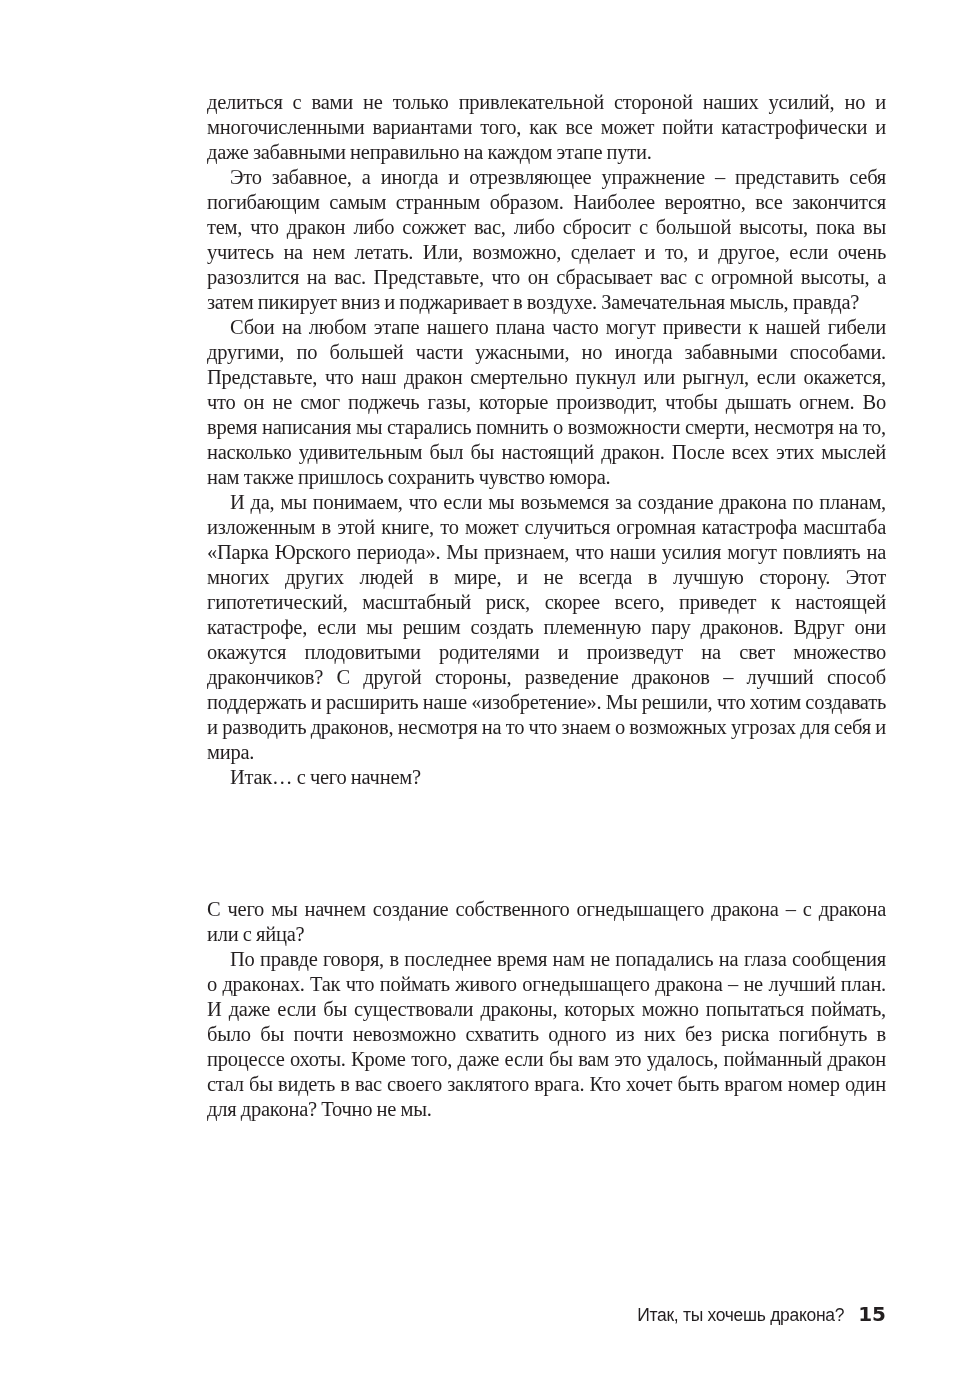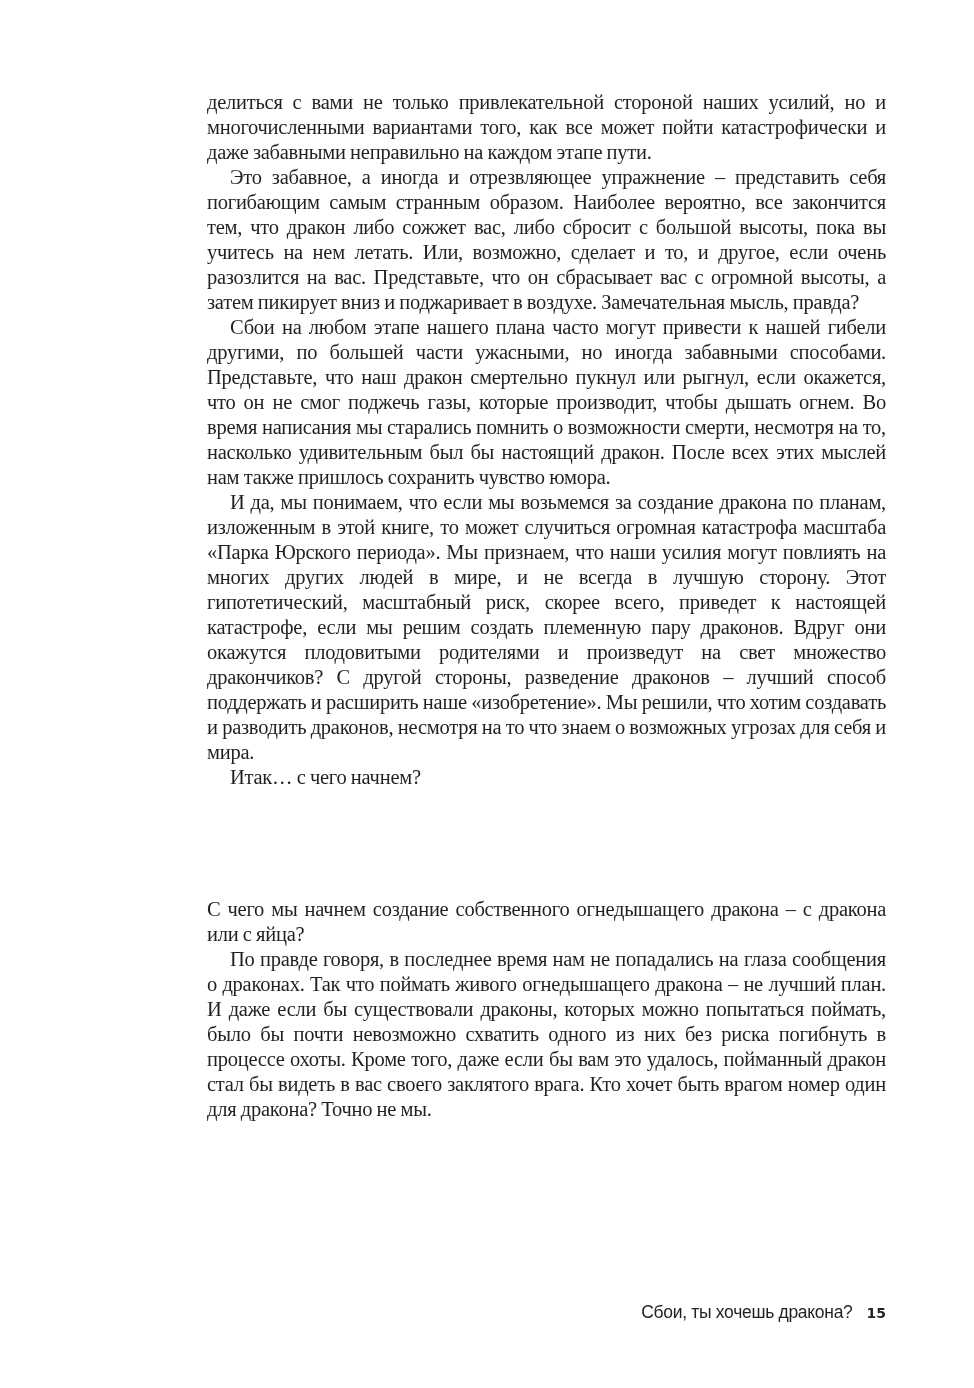--- a/index.html
+++ b/index.html
@@ -63,21 +63,21 @@
       color: #231f20;
     }
     .running-title {
       font-family: "Liberation Sans", "DejaVu Sans", sans-serif;
       font-size: 17.5px;
       letter-spacing: -0.3px;
     }
     .page-number {
       font-family: "DejaVu Sans", "Liberation Sans", sans-serif;
       font-weight: bold;
-      font-size: 14px;
+      font-size: 20px;
     }
   </style>
 </head>
 <body>
 
 <div class="page">
 
   <div class="body-text block-1">
     <p class="noindent">делиться с вами не только привлекательной стороной наших усилий, но и многочисленными вариантами того, как все может пойти катаст­рофически и даже забавными неправильно на каждом этапе пути.</p>
     <p>Это забавное, а иногда и отрезвляющее упражнение – представить себя погибающим самым странным образом. Наиболее вероятно, все закончится тем, что дракон либо сожжет вас, либо сбросит с большой высоты, пока вы учитесь на нем летать. Или, возможно, сделает и то, и другое, если очень разозлится на вас. Представьте, что он сбрасы­вает вас с огромной высоты, а затем пикирует вниз и поджаривает в воздухе. Замечательная мысль, правда?</p>
@@ -86,17 +86,17 @@
     <p>Итак… с чего начнем?</p>
   </div>
 
 
   <div class="body-text block-2">
     <p class="noindent">С чего мы начнем создание собственного огнедышащего дракона – с дракона или с яйца?</p>
     <p>По правде говоря, в последнее время нам не попадались на глаза сообщения о драконах. Так что поймать живого огнедышащего дра­кона – не лучший план. И даже если бы существовали драконы, кото­рых можно попытаться поймать, было бы почти невозможно схва­тить одного из них без риска погибнуть в процессе охоты. Кроме того, даже если бы вам это удалось, пойманный дракон стал бы видеть в вас своего заклятого врага. Кто хочет быть врагом номер один для драко­на? Точно не мы.</p>
   </div>
 
   <div class="footer">
-    <span class="running-title">Сбои, ты хочешь дракона?</span>
+    <span class="running-title">Итак, ты хочешь дракона?</span>
     <span class="page-number">15</span>
   </div>
 
 </div>
 
 </body></html>

